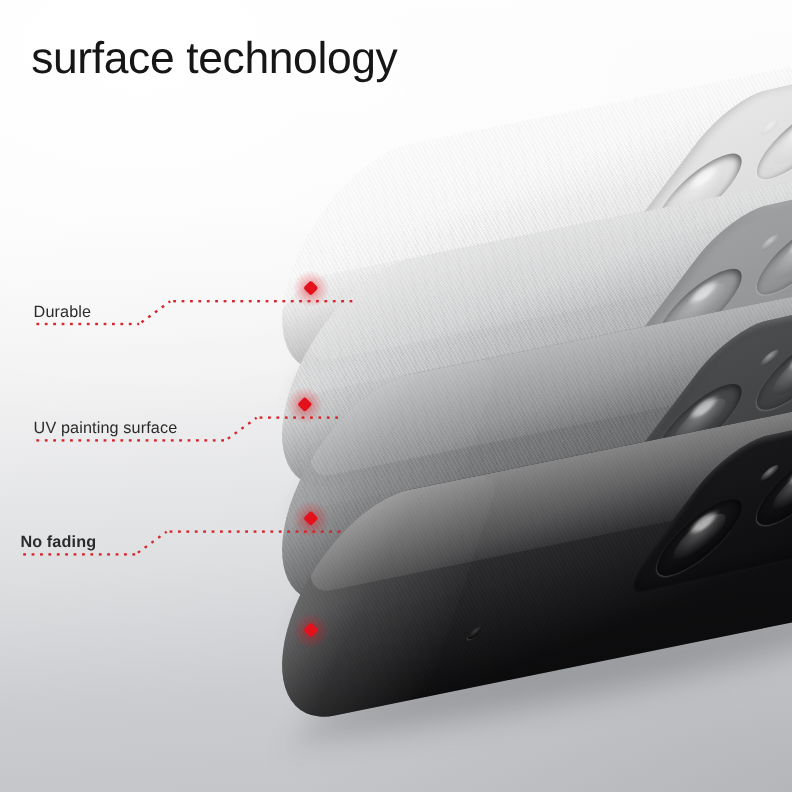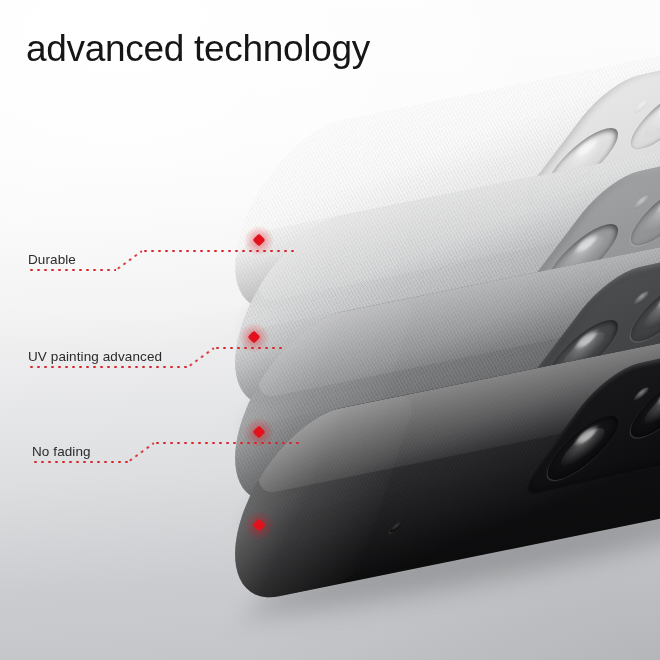--- a/index.html
+++ b/index.html
@@ -170,21 +170,21 @@
   }
 </style>
 </head>
 <body>
 
 <div id="stage">
 
   <div id="bg-vignette"></div>
 
   <div id="heading">
-    <div class="line l2">advanced technology</div>
+    <div class="line l2">surface technology</div>
   </div>
 
   <div id="stack">
       <div class="case" style="left: 242px; top: 142px; opacity: 0.97; transform: rotate(-11.5deg) skewX(-30deg); z-index: 10;">
         <div class="shadow"></div>
         <div class="body" style="background: linear-gradient(168deg, rgb(251, 251, 251) 0%, rgb(251, 251, 251) 30%, rgb(226, 226, 227) 72%, rgb(226, 226, 227) 100%);">
           <div class="weave" style="opacity: 0.35;"></div>
           <div class="topsheen"></div>
           <div class="rail"></div>
           <div class="tip"></div>
@@ -270,27 +270,27 @@
 
   <div id="callouts">
       <div class="callout" style="left: 28px; top: 231px; width: 620px; height: 40px;">
         <div class="lbl" style="bottom: 4px;">Durable</div>
         <div class="underline" style="width: 88px; bottom: 0px;"></div>
         <div class="diag" style="left: 88px; bottom: 0px; width: 32.2025px; transform: rotate(-36.1582deg);"></div>
         <div class="horiz" style="left: 114px; bottom: 19px; width: 152px;"></div>
       </div>
       <div class="dot" style="left: 259px; top: 240px; background: rgb(226, 17, 27);"></div>
       <div class="callout" style="left: 28px; top: 328px; width: 620px; height: 40px;">
-        <div class="lbl" style="bottom: 4px;">UV painting advanced</div>
+        <div class="lbl" style="bottom: 4px;">UV painting surface</div>
         <div class="underline" style="width: 160px; bottom: 0px;"></div>
         <div class="diag" style="left: 160px; bottom: 0px; width: 32.2025px; transform: rotate(-36.1582deg);"></div>
         <div class="horiz" style="left: 186px; bottom: 19px; width: 72px;"></div>
       </div>
       <div class="dot" style="left: 254px; top: 337px; background: rgb(226, 17, 27);"></div>
-      <div class="callout" style="left: 32px; top: 423px; width: 620px; height: 40px;">
+      <div class="callout" style="left: 17px; top: 423px; width: 620px; height: 40px; font-weight: bold;">
         <div class="lbl" style="bottom: 4px;">No fading</div>
         <div class="underline" style="width: 96px; bottom: 0px;"></div>
         <div class="diag" style="left: 96px; bottom: 0px; width: 32.2025px; transform: rotate(-36.1582deg);"></div>
         <div class="horiz" style="left: 122px; bottom: 19px; width: 147px;"></div>
       </div>
       <div class="dot" style="left: 259px; top: 432px; background: rgb(226, 17, 27);"></div>
       <div class="dot" style="left: 259px; top: 525px; background: rgb(226, 17, 27);"></div>
     </div>
 
 </div>

